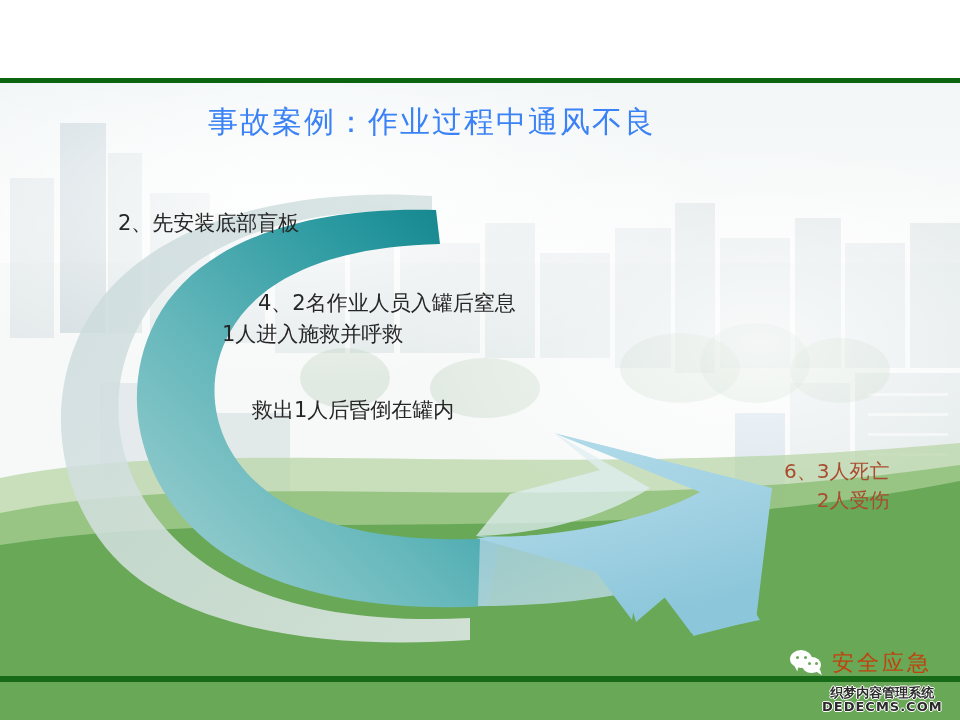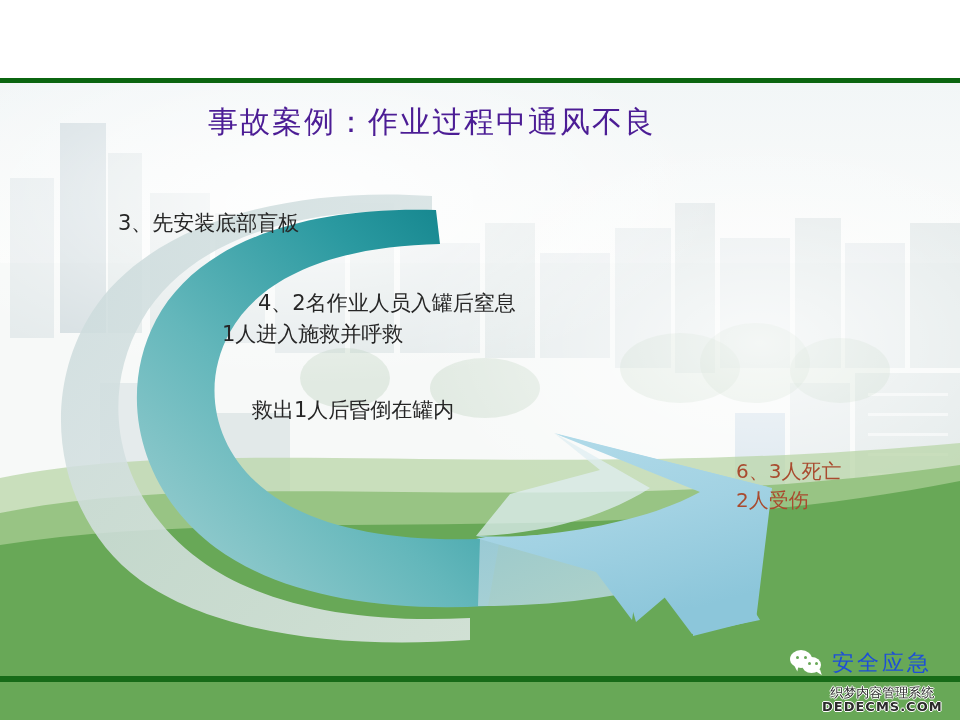--- a/index.html
+++ b/index.html
@@ -96,21 +96,21 @@
     z-index: 44;
   }
 
   
   .title {
     position: absolute;
     left: 0; top: 102px; width: 864px;
     text-align: center;
     font-size: 30px;
     letter-spacing: 2px;
-    color: #4c1d95;
+    color: #3b82f6;
     z-index: 60;
     white-space: nowrap;
   }
   .note {
     position: absolute;
     z-index: 60;
     color: #262626;
     font-size: 21px;
     line-height: 31px;
     white-space: nowrap;
@@ -120,25 +120,25 @@
   .note.n1 .ln:nth-child(2) { margin-left: 0px; }
   .note.n2 { left: 92px; top: 208px; }
   .note.n2 .ln:nth-child(1) { margin-left: 26px; }
   .note.n3 { left: 222px; top: 288px; }
   .note.n3 .ln:nth-child(1) { margin-left: 36px; }
   .note.n4 { left: 252px; top: 395px; }
   .note.n4 .ln:nth-child(2) { margin-left: 28px; }
   .note.n5 { left: 78px; top: 552px; }
   .note.n5 .ln:nth-child(2) { margin-left: 12px; }
   .note.n6 {
-    left: 736px; top: 457px;
+    left: 784px; top: 457px;
     color: #a94b2f;
     font-size: 20px;
     line-height: 29px;
-    text-align: left;
+    text-align: right;
   }
 
   
   .footer-logo {
     position: absolute;
     left: 790px; top: 648px;
     z-index: 70;
     display: flex;
     align-items: center;
     gap: 8px;
@@ -161,37 +161,37 @@
   .wechat-icon .dot {
     position:absolute; width:3px;height:3px;border-radius:50%;
     background:#68a857;
   }
   .wechat-icon .d1 { left: 6px; top: 6px; }
   .wechat-icon .d2 { left: 14px; top: 6px; }
   .wechat-icon .d3 { left: 18px; top: 12px; }
   .wechat-icon .d4 { left: 25px; top: 12px; }
   .logo-text {
     font-size: 22px;
-    color: #1d4ed8;
+    color: #c2410c;
     letter-spacing: 3px;
     white-space: nowrap;
     text-align: center;
   }
 
   
   .watermark {
     position: absolute;
     left: 822px; top: 686px;
     z-index: 80;
     text-align: center;
     line-height: 1.05;
   }
   .watermark .wm-cn {
     font-size: 13px;
-    font-weight: normal;
+    font-weight: bold;
     color: #2b2b2b;
     letter-spacing: 0px;
     white-space: nowrap;
     text-shadow: 0 0 1px #ffffff, 1px 0 0 #ffffff, -1px 0 0 #ffffff, 0 1px 0 #ffffff, 0 -1px 0 #ffffff;
   }
   .watermark .wm-en {
     font-size: 13px;
     font-weight: bold;
     color: #2b2b2b;
     letter-spacing: 1px;
@@ -338,21 +338,21 @@
   <div class="bottom-band"></div>
   <div class="bottom-rule"></div>
 
   <div class="top-margin"></div>
   <div class="top-rule"></div>
 
   <div class="title">事故案例：作业过程中通风不良</div>
 
 
   <div class="note n2">
-    <span class="ln">3、先安装底部盲板</span>
+    <span class="ln">2、先安装底部盲板</span>
   </div>
 
   <div class="note n3">
     <span class="ln">4、2名作业人员入罐后窒息</span>
     <span class="ln">1人进入施救并呼救</span>
   </div>
 
   <div class="note n4">
     <span class="ln">救出1人后昏倒在罐内</span>
   </div>

